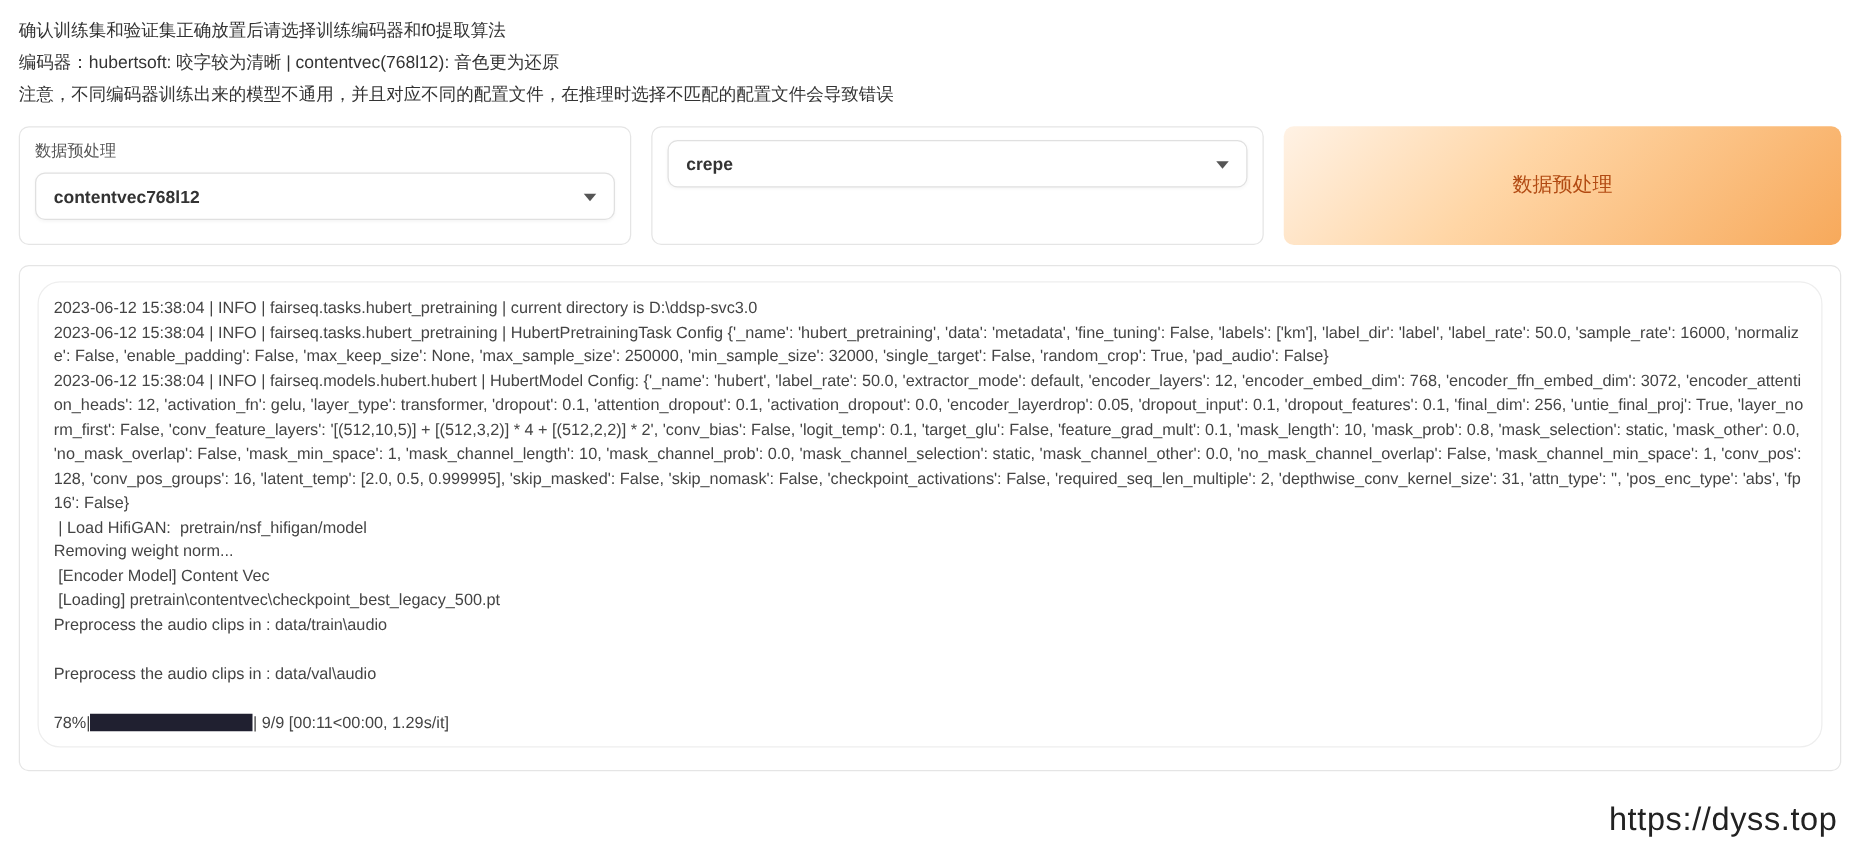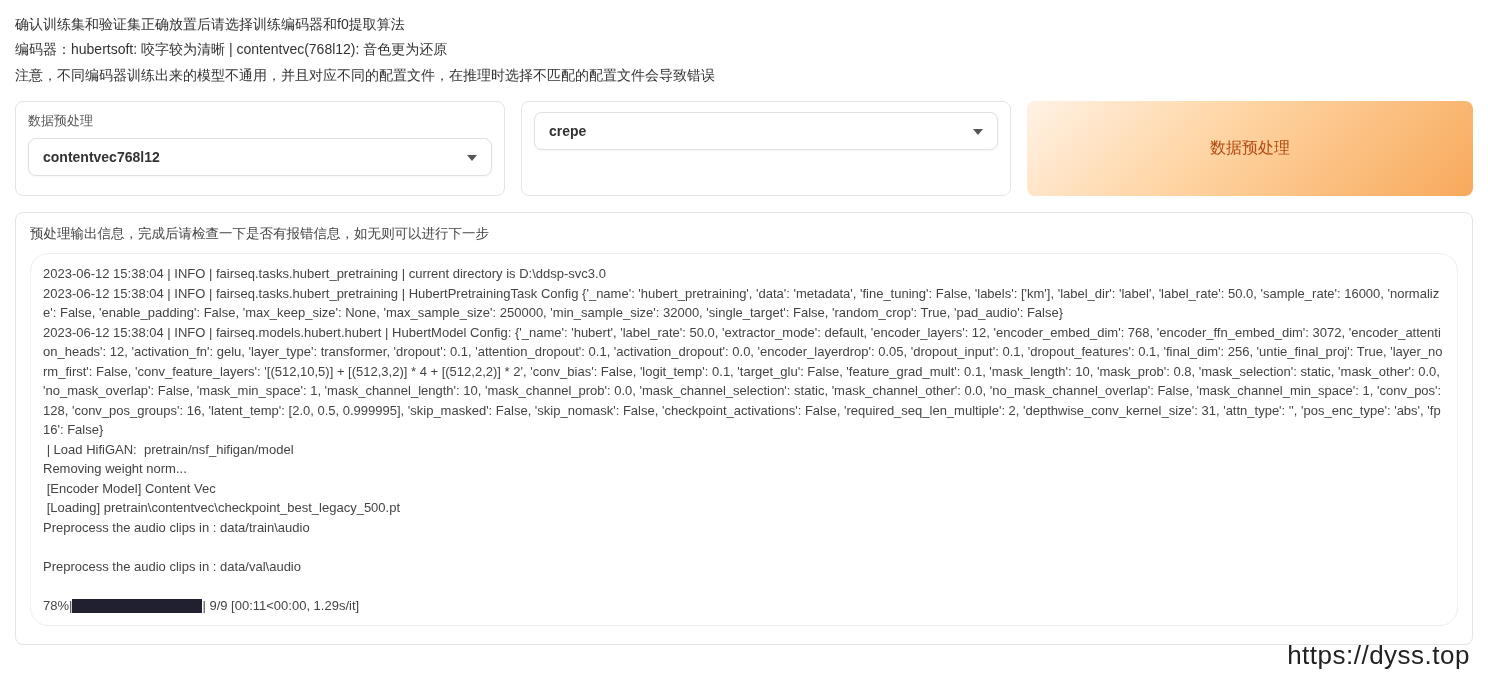--- a/index.html
+++ b/index.html
@@ -127,21 +127,20 @@
       <span class="caret"></span>
     </div>
   </div>
 
   <button class="run-button">
     <span>数据预处理</span>
   </button>
 </div>
 
 <div class="output-panel">
-  <div class="output-label">预处理输出信息，完成后请检查一下是否有报错信息，如无则可以进行下一步</div>
   <div class="log-area"><span>2023-06-12 15:38:04 | INFO | fairseq.tasks.hubert_pretraining | current directory is D:\ddsp-svc3.0
 2023-06-12 15:38:04 | INFO | fairseq.tasks.hubert_pretraining | HubertPretrainingTask Config {'_name': 'hubert_pretraining', 'data': 'metadata', 'fine_tuning': False, 'labels': ['km'], 'label_dir': 'label', 'label_rate': 50.0, 'sample_rate': 16000, 'normalize': False, 'enable_padding': False, 'max_keep_size': None, 'max_sample_size': 250000, 'min_sample_size': 32000, 'single_target': False, 'random_crop': True, 'pad_audio': False}
 2023-06-12 15:38:04 | INFO | fairseq.models.hubert.hubert | HubertModel Config: {'_name': 'hubert', 'label_rate': 50.0, 'extractor_mode': default, 'encoder_layers': 12, 'encoder_embed_dim': 768, 'encoder_ffn_embed_dim': 3072, 'encoder_attention_heads': 12, 'activation_fn': gelu, 'layer_type': transformer, 'dropout': 0.1, 'attention_dropout': 0.1, 'activation_dropout': 0.0, 'encoder_layerdrop': 0.05, 'dropout_input': 0.1, 'dropout_features': 0.1, 'final_dim': 256, 'untie_final_proj': True, 'layer_norm_first': False, 'conv_feature_layers': '[(512,10,5)] + [(512,3,2)] * 4 + [(512,2,2)] * 2', 'conv_bias': False, 'logit_temp': 0.1, 'target_glu': False, 'feature_grad_mult': 0.1, 'mask_length': 10, 'mask_prob': 0.8, 'mask_selection': static, 'mask_other': 0.0, 'no_mask_overlap': False, 'mask_min_space': 1, 'mask_channel_length': 10, 'mask_channel_prob': 0.0, 'mask_channel_selection': static, 'mask_channel_other': 0.0, 'no_mask_channel_overlap': False, 'mask_channel_min_space': 1, 'conv_pos': 128, 'conv_pos_groups': 16, 'latent_temp': [2.0, 0.5, 0.999995], 'skip_masked': False, 'skip_nomask': False, 'checkpoint_activations': False, 'required_seq_len_multiple': 2, 'depthwise_conv_kernel_size': 31, 'attn_type': '', 'pos_enc_type': 'abs', 'fp16': False}
  | Load HifiGAN:  pretrain/nsf_hifigan/model
 Removing weight norm...
  [Encoder Model] Content Vec
  [Loading] pretrain\contentvec\checkpoint_best_legacy_500.pt
 Preprocess the audio clips in : data/train\audio
 
 Preprocess the audio clips in : data/val\audio

